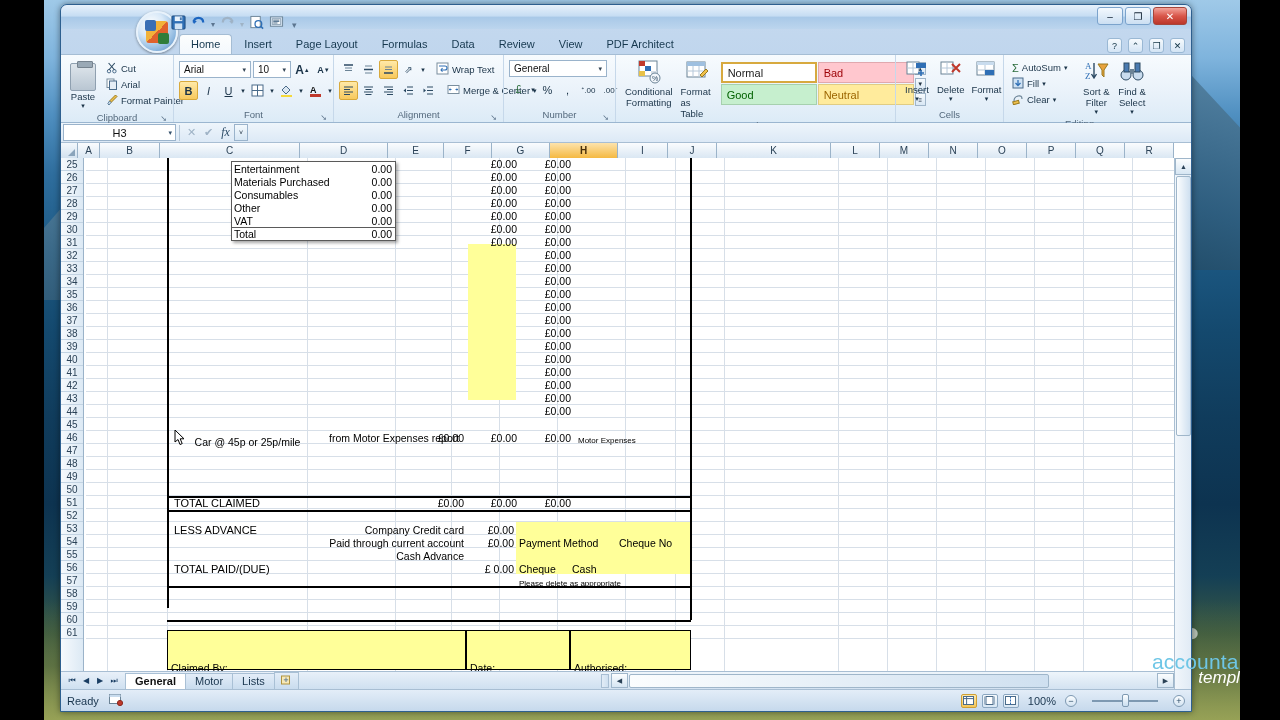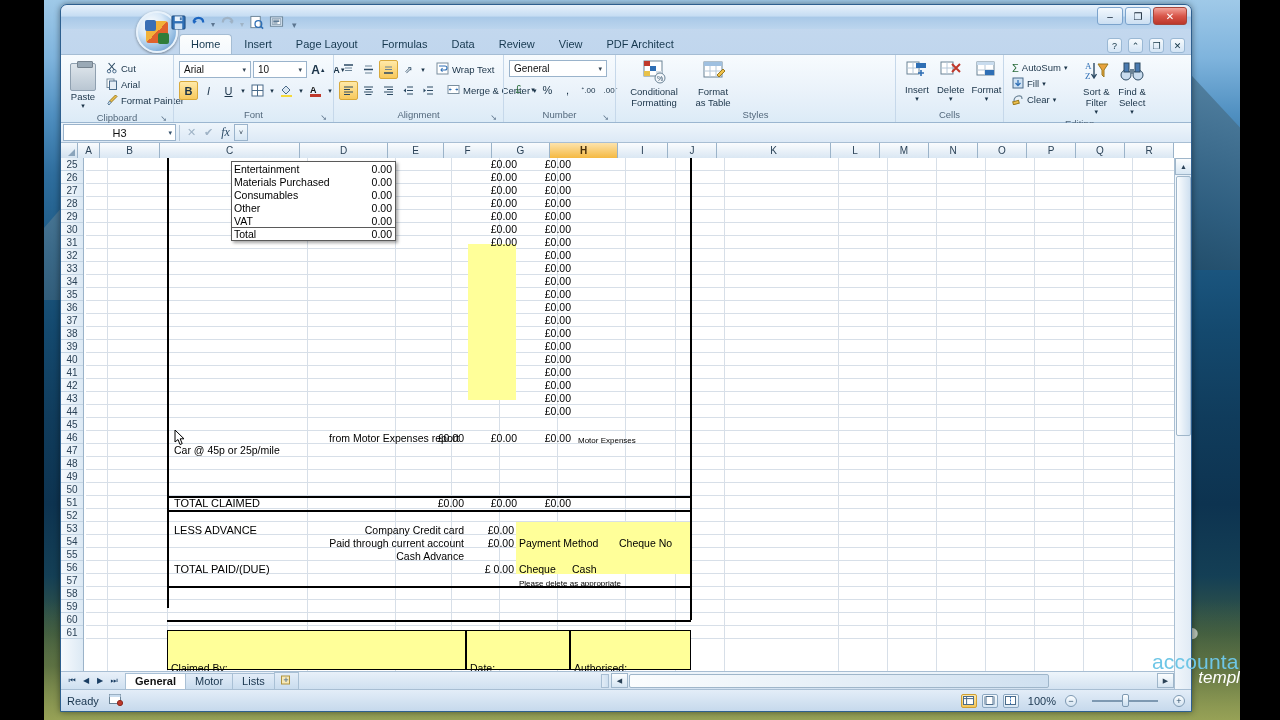--- a/index.html
+++ b/index.html
@@ -424,21 +424,21 @@
         </div>
       </div>
 
       <div class="grp" style="width:160px">
         <div class="grp-body" style="flex-direction:column;gap:2px;padding-top:3px">
           <div style="display:flex;gap:2px;align-items:center">
             <div class="fld" style="width:72px">
               <span>Arial</span>
               <span class="caret">▾</span>
             </div>
-            <div class="fld" style="width:54px">
+            <div class="fld" style="width:38px">
               <span>10</span>
               <span class="caret">▾</span>
             </div>
             <div class="tbtn">
                 <b style="font-size:12px">A</b>
                 <sup style="font-size:6px">▲</sup>
               </div>
             <div class="tbtn">
                 <b style="font-size:9px">A</b>
                 <sup style="font-size:6px">▼</sup>
@@ -648,20 +648,33 @@
                   <rect x="4" y="2" width="18" height="15" fill="#fff" stroke="#6b8396"></rect>
                   <rect x="4" y="2" width="18" height="4" fill="#9fc0e0"></rect>
                   <line x1="10" y1="6" x2="10" y2="17" stroke="#b6c8d9"></line>
                   <line x1="16" y1="6" x2="16" y2="17" stroke="#b6c8d9"></line>
                   <line x1="4" y1="11" x2="22" y2="11" stroke="#b6c8d9"></line>
                   <path d="M17 15 L23 9 L25 11 L19 17 Z" fill="#f0c14b" stroke="#9a7a20"></path>
                 </svg>
             </span>
             <span>Format</span>
             <span>as Table</span>
+          </div>
+          <div style="display:flex;margin-left:6px;margin-top:3px">
+            <div style="display:grid;grid-template-columns:96px 96px;grid-template-rows:21px 21px;gap:1px">
+              <div class="stylebox sb-normal">Normal</div>
+              <div class="stylebox sb-bad">Bad</div>
+              <div class="stylebox sb-good">Good</div>
+              <div class="stylebox sb-neutral">Neutral</div>
+            </div>
+            <div class="gal-scroll">
+              <div class="gs">▲</div>
+              <div class="gs">▼</div>
+              <div class="gs">≡</div>
+            </div>
           </div>
         </div>
         <div class="grp-label">
           <span>Styles</span>
         </div>
       </div>
 
       <div class="grp" style="width:108px">
         <div class="grp-body" style="padding-top:2px">
           <div class="bigbtn" style="width:34px">
@@ -947,21 +960,21 @@
             <div class="cell r-align" style="left: 437px; width: 48px; top: 156px;">£0.00</div>
             <div class="cell r-align" style="left: 437px; width: 48px; top: 169px;">£0.00</div>
             <div class="cell r-align" style="left: 437px; width: 48px; top: 182px;">£0.00</div>
             <div class="cell r-align" style="left: 437px; width: 48px; top: 195px;">£0.00</div>
             <div class="cell r-align" style="left: 437px; width: 48px; top: 208px;">£0.00</div>
             <div class="cell r-align" style="left: 437px; width: 48px; top: 221px;">£0.00</div>
             <div class="cell r-align" style="left: 437px; width: 48px; top: 234px;">£0.00</div>
             <div class="cell r-align" style="left: 437px; width: 48px; top: 247px;">£0.00</div>
           </div>
 
-        <div class="cell" style="left:88px;top:286px;width:150px;text-align:left;padding-right:3px">Car @ 45p or 25p/mile</div>
+        <div class="cell" style="left:88px;top:278px;width:150px;text-align:center;padding-right:3px">Car @ 45p or 25p/mile</div>
         <div class="cell" style="left:243px;top:274px">from Motor Expenses report</div>
         <div class="cell r-align" style="left:330px;top:274px;width:48px">£0.00</div>
         <div class="cell r-align" style="left:383px;top:274px;width:48px">£0.00</div>
         <div class="cell r-align" style="left:437px;top:274px;width:48px">£0.00</div>
         <div class="cell" style="left:492px;top:276px;font-size:8px">Motor Expenses</div>
 
         <div class="cell" style="left:88px;top:339px;font-size:11px">TOTAL CLAIMED</div>
         <div class="cell r-align" style="left:330px;top:339px;width:48px">£0.00</div>
         <div class="cell r-align" style="left:383px;top:339px;width:48px">£0.00</div>
         <div class="cell r-align" style="left:437px;top:339px;width:48px">£0.00</div>

